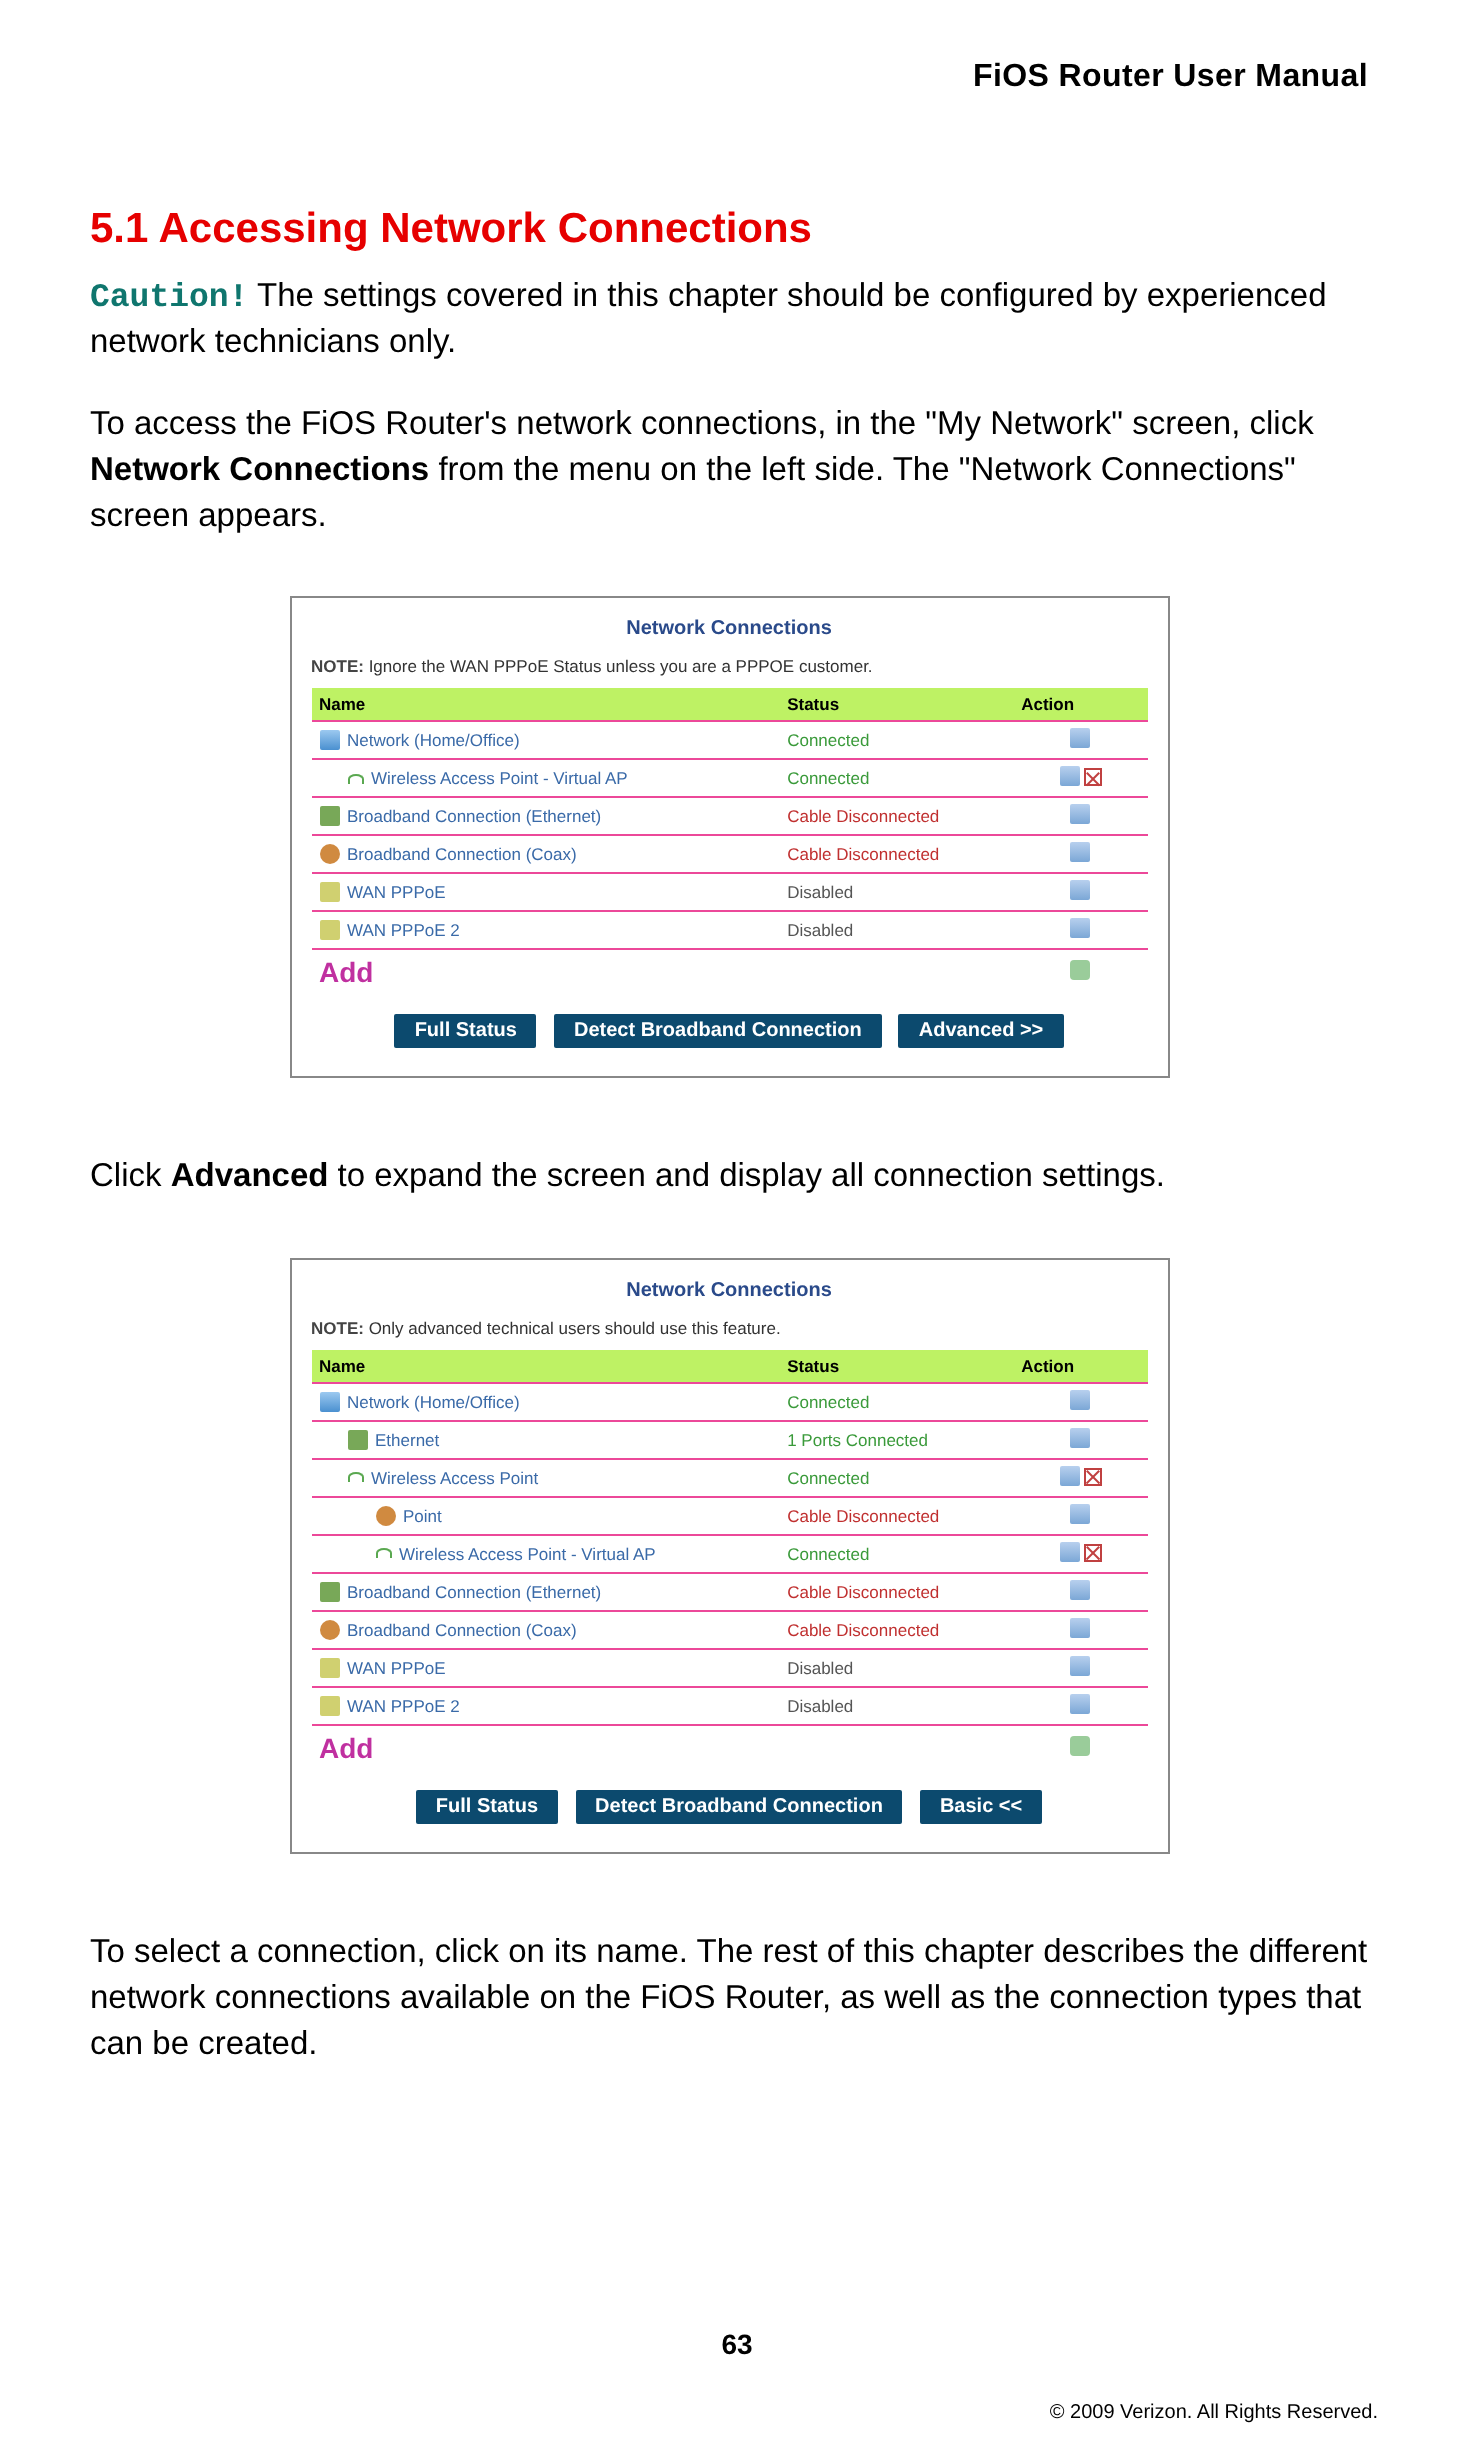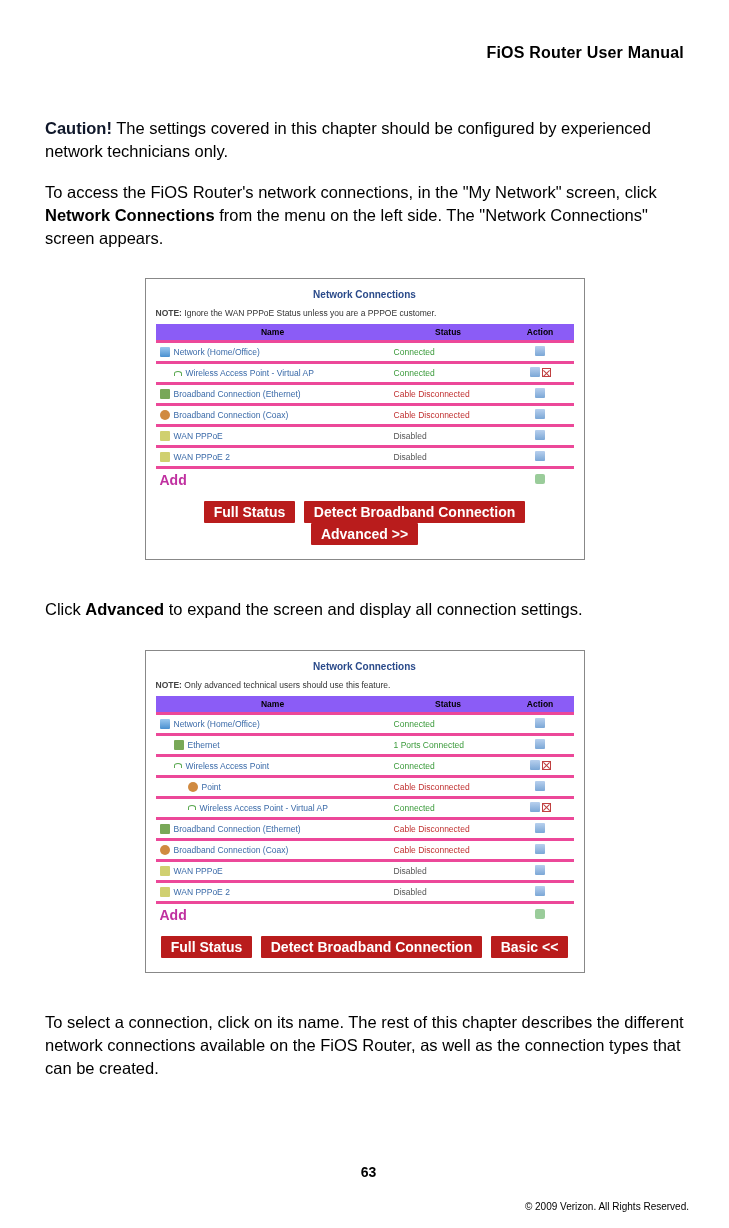--- a/index.html
+++ b/index.html
@@ -8,41 +8,41 @@
     padding: 0;
     background: #fff;
     font-family: "Segoe UI", "Myriad Pro", Arial, sans-serif;
     color: #000;
     width: 729px;
   }
   .page {
     width: 729px;
     height: 1228px;
     position: relative;
-    padding: 44px 45px 0 45px;
+    padding: 30px 45px 0 45px;
   }
   .doc-header {
     text-align: right;
     font-weight: 900;
     font-size: 16px;
     margin-bottom: 55px;
     letter-spacing: 0.2px;
   }
   h2.section-heading {
     color: #e60000;
     font-size: 21px;
     font-weight: 700;
     margin: 0 0 10px 0;
   }
   p.body-text {
     font-size: 16.5px;
     line-height: 1.4;
     margin: 0 0 18px 0;
   }
-  .caution-word { color: #0f172a; font-weight: 700; }
+  .caution-word { color: #0f766e; font-weight: 700; font-family: Liberation Mono, monospace; }
   .bold { font-weight: 700; }
   .screenshot-box {
     width: 440px;
     margin: 28px auto 38px auto;
     border: 1px solid #888;
     background: #fff;
     padding: 10px 10px 14px 10px;
     font-size: 9px;
   }
   .nc-title {
@@ -57,33 +57,33 @@
     font-size: 8.5px;
     margin-bottom: 6px;
   }
   .nc-note-label { font-weight: 700; color: #444; }
   table.nc-table {
     width: 100%;
     border-collapse: collapse;
     font-size: 8.5px;
   }
   table.nc-table th {
-    background: #8b5cf6;
+    background: #bef264;
     color: #000;
     font-weight: 700;
-    text-align: center;
+    text-align: left;
     padding: 3px 4px;
     font-size: 8.5px;
   }
   table.nc-table th.name-col { width: 56%; }
   table.nc-table th.status-col { width: 28%; }
   table.nc-table th.action-col { width: 16%; }
   table.nc-table td {
     padding: 3px 4px;
-    border-top: 3px solid #ec4899;
+    border-top: 1px solid #ec4899;
     vertical-align: middle;
   }
   .conn-name { color: #3a6aa8; }
   .conn-name-cell { display: flex; align-items: center; gap: 4px; }
   .indent-1 { padding-left: 14px; }
   .indent-2 { padding-left: 28px; }
   .status-connected { color: #3a9a3a; }
   .status-ports { color: #3a9a3a; }
   .status-disconnected { color: #c03030; }
   .status-disabled { color: #555; }
@@ -118,23 +118,23 @@
   .action-add {
     display:inline-block; width:10px; height:10px;
     background:#9acc9a; border-radius:2px; position:relative;
   }
   .btn-row {
     text-align: center;
     margin-top: 10px;
   }
   .nc-btn {
     display: inline-block;
-    background: #b91c1c;
+    background: #0c4a6e;
     color: #fff;
-    font-size: 14px;
+    font-size: 10px;
     font-weight: 700;
     padding: 3px 10px;
     margin: 0 3px;
     border-radius: 1px;
   }
   .page-number {
     position: absolute;
     bottom: 48px;
     left: 4px;
     width: 100%;
@@ -148,20 +148,21 @@
     right: 40px;
     font-size: 10px;
   }
 </style>
 </head>
 <body>
 
 <div class="page">
   <div class="doc-header">FiOS Router User Manual</div>
 
+  <h2 class="section-heading">5.1  Accessing Network Connections</h2>
 
   <p class="body-text">
     <span class="caution-word">Caution!</span><span> The settings covered in this chapter should be configured by experienced network technicians only.</span>
   </p>
 
   <p class="body-text">
     <span>To access the FiOS Router's network connections, in the "My Network" screen, click </span><span class="bold">Network Connections</span><span> from the menu on the left side. The "Network Connections" screen appears.</span>
   </p>
 
   <div class="screenshot-box">

